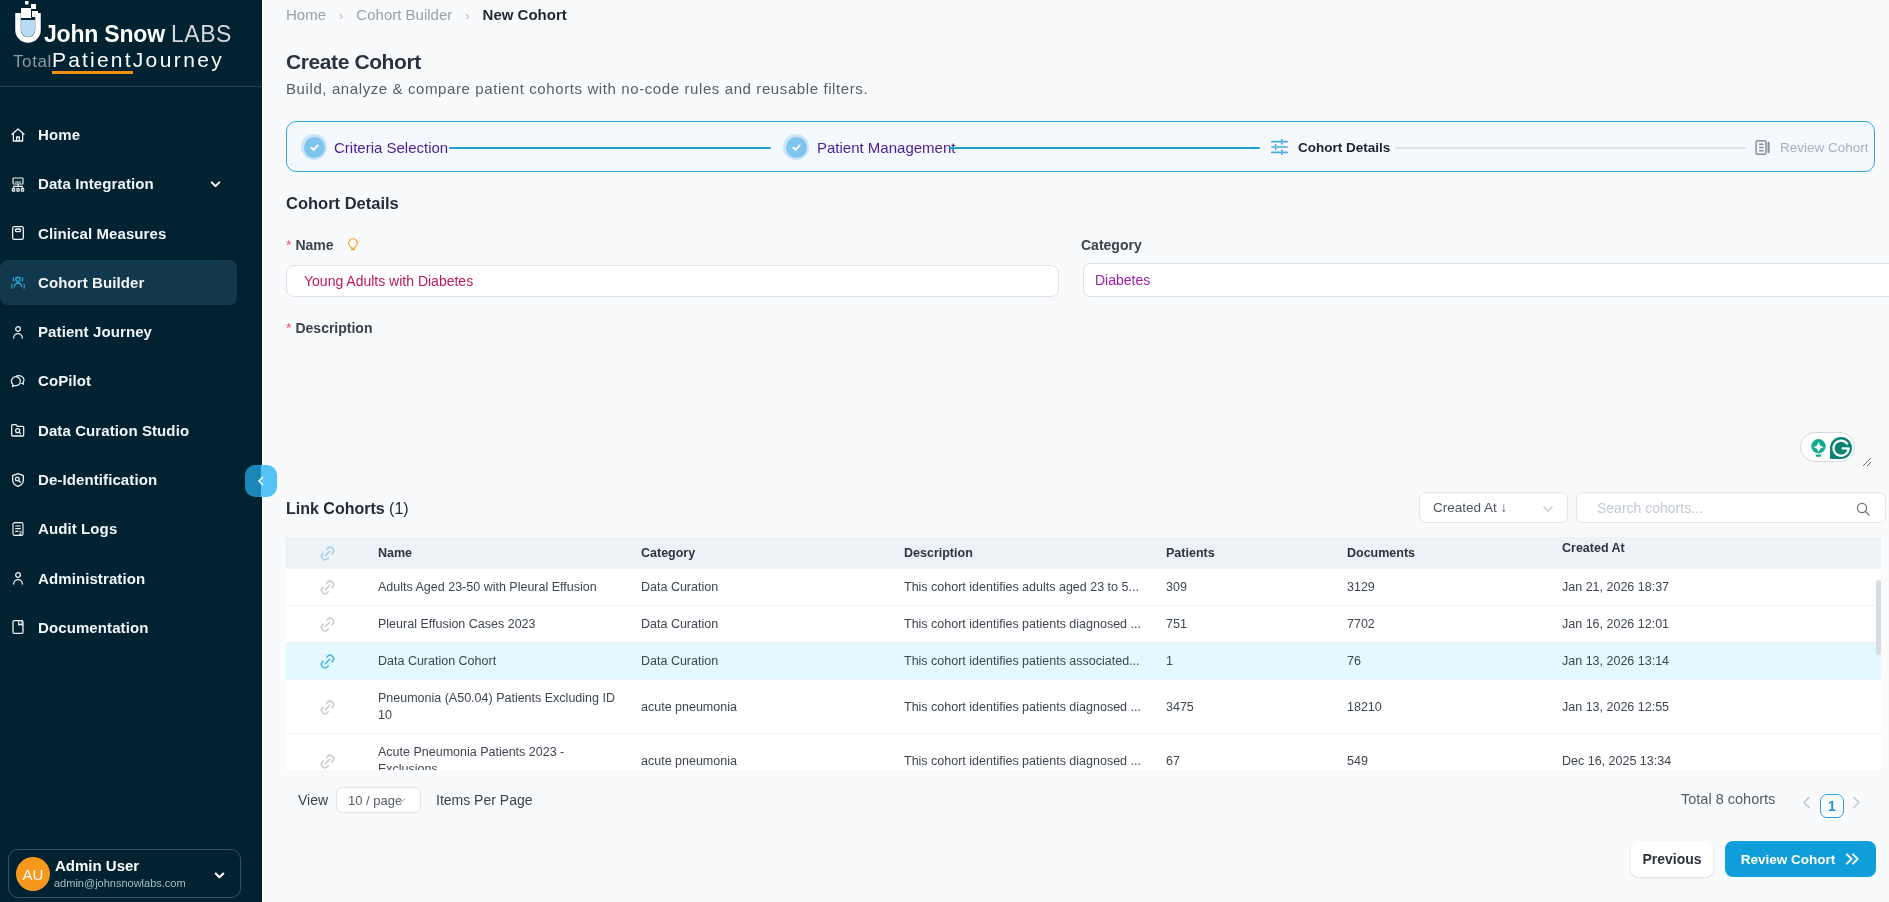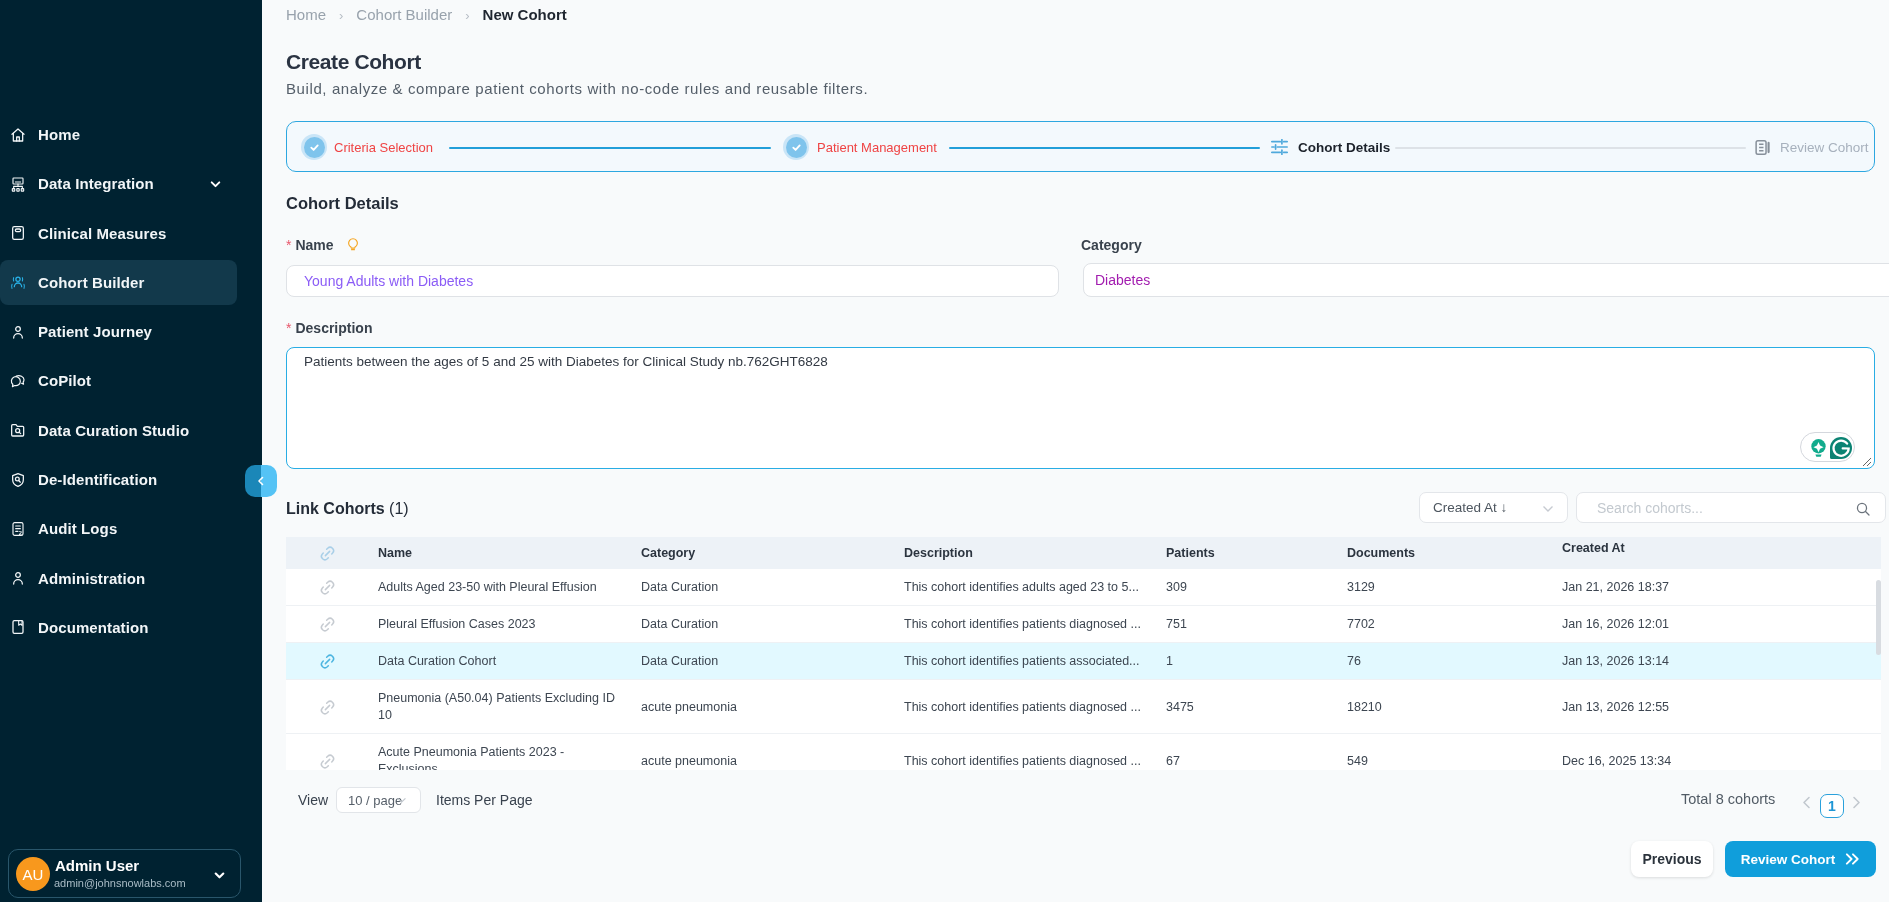--- a/index.html
+++ b/index.html
@@ -32,29 +32,29 @@
 h1.title { position:absolute; left:24px; top:50px; font-size:21px; color:#2a3342; font-weight:700; letter-spacing:-0.4px; }
 .subtitle { position:absolute; left:24px; top:80px; font-size:15px; color:#545e69; letter-spacing:0.6px; }
 
 
 #stepper { position:absolute; left:24px; top:121px; width:1589px; height:51px; border:1px solid #2da7e0; border-radius:10px; background:#f3f9fd; }
 .step { position:absolute; top:2px; height:46px; display:flex; align-items:center; }
 .ckc { width:26px; height:26px; border-radius:50%; background:#c9e5f7; display:flex; align-items:center; justify-content:center; }
 .ckc .inner { width:21px; height:21px; border-radius:50%; background:#7fc4ec; display:flex; align-items:center; justify-content:center; }
 .sline { position:absolute; top:25px; height:1.5px; background:#219fd9; border-radius:1px; }
 .sline.gray { background:#dde2e7; height:1.5px; }
-.slabel { font-size:13px; color:#ef4444; }
+.slabel { font-size:15px; color:#4c1d95; }
 .slabel.cur { font-weight:700; color:#1c222b; font-size:13.5px; }
 .slabel.future { color:#a7b1bd; font-size:13.5px; }
 
 
 .seche { position:absolute; font-size:16.5px; font-weight:700; color:#242c38; }
 .flabel { position:absolute; font-size:14px; font-weight:700; color:#39424d; }
 .flabel .req { color:#e8566b; margin-right:4px; font-weight:400; }
-.inputbox { position:absolute; background:#fff; border:1px solid #dfe2e6; border-radius:8px; font-size:14px; color:#8b5cf6; display:flex; align-items:center; padding:0 17px; }
+.inputbox { position:absolute; background:#fff; border:1px solid #dfe2e6; border-radius:8px; font-size:14px; color:#be185d; display:flex; align-items:center; padding:0 17px; }
 .sel-chev { position:absolute; right:13px; top:50%; margin-top:-3px; }
 #descarea { position:absolute; left:24px; top:347px; width:1589px; height:122px; background:#fff; border:1.5px solid #29ade4; border-radius:8px; font-size:13.5px; color:#333a44; padding:6px 17px; }
 #grammarly { position:absolute; left:1538px; top:432px; width:55px; height:30px; background:#fff; border:1px solid #d4d7dd; border-radius:15px; }
 
 
 #lc-title { position:absolute; left:24px; top:500px; font-size:16px; color:#242c38; }
 #sortsel { position:absolute; left:1157px; top:492px; width:149px; height:31px; border:1px solid #e3e6ea; border-radius:7px; background:#fff; font-size:13.5px; color:#4d565f; display:flex; align-items:center; padding-left:13px; }
 #searchbox { position:absolute; left:1314px; top:492px; width:310px; height:31px; border:1px solid #e3e6ea; border-radius:7px; background:#fff; font-size:14px; color:#c3c9cf; display:flex; align-items:center; padding-left:20px; }
 
 
@@ -73,20 +73,32 @@
 #pagesel { position:absolute; left:50px; top:0; width:85px; height:26px; border:1px solid #e2e5e9; border-radius:6px; background:#fff; font-size:13px; color:#565f69; display:flex; align-items:center; padding-left:11px; }
 
 
 .btn { position:absolute; top:841px; height:36px; border-radius:8px; font-size:14px; font-weight:700; display:flex; align-items:center; justify-content:center; }
 #btn-prev { left:1369px; width:82px; background:#fff; color:#2b333c; box-shadow:0 1px 3px rgba(0,0,0,0.12); }
 #btn-review { left:1463px; width:151px; background:#109edb; color:#fff; font-size:13.5px; }
 </style>
 </head>
 <body>
 <div id="sidebar">
+  <div id="logo">
+    <svg width="30" height="48" viewBox="0 0 30 48" style="position:absolute;left:13px;top:1px">
+      <path d="M5 12 V29 a10 10 0 0 0 20 0 V12" fill="none" stroke="#fff" stroke-width="5.5"></path>
+      <path d="M8 19 h14 v10 a7 7 0 0 1 -14 0 z" fill="#b8daf4"></path>
+      <rect x="8" y="7" width="10" height="10" fill="#fff"></rect>
+      <rect x="19" y="10" width="6" height="6" fill="#fff"></rect>
+      <rect x="18" y="3" width="5" height="5" fill="#fff"></rect>
+      <rect x="12" y="0" width="3.5" height="3.5" fill="#fff"></rect>
+    </svg>
+    <div style="position:absolute;left:44px;top:21px;font-size:23px;color:#fff;font-weight:700;letter-spacing:-0.2px">John Snow <span style="font-weight:400;color:#d4d9de;letter-spacing:0.5px">LABS</span></div>
+    <div style="position:absolute;left:13px;top:48px;font-size:17px;color:#8d9aa3;letter-spacing:0.6px">Total<span style="color:#fff;font-size:21px;letter-spacing:2.2px;border-bottom:3px solid #f29111;padding-bottom:0px">Patient</span><span style="color:#fff;font-size:21px;letter-spacing:2.4px">Journey</span></div>
+  </div>
   <div class="nav">
     <div class="nitem">
       <svg viewBox="0 0 24 24" fill="none" stroke="#f2f6f8" stroke-width="1.9" stroke-linecap="round" stroke-linejoin="round">
           <path d="M3 11 L12 3 L21 11"></path>
           <path d="M5 9.5 V21 H19 V9.5"></path>
           <path d="M10 21 v-6 h4 v6"></path>
         </svg>
       <span class="lbl">Home</span>
     </div>
     <div class="nitem">
@@ -246,21 +258,20 @@
   </div>
   <div class="inputbox" style="left:24px;top:265px;width:773px;height:32px">Young Adults with Diabetes</div>
   <div class="flabel" style="left:819px;top:237px;font-weight:700">Category</div>
   <div class="inputbox" style="left:821px;top:263px;width:882px;height:32px;color:#a21caf;padding:16px 11px">Diabetes
     <svg class="sel-chev" width="12" height="8" viewBox="0 0 12 8" fill="none" stroke="#c6cad1" stroke-width="1.4">
         <path d="M1.5 1.5 L6 6 L10.5 1.5"></path>
       </svg>
   </div>
 
   <div class="flabel" style="left:24px;top:320px"><span class="req">*</span>Description</div>
-  <div id="descarea">Patients between the ages of 5 and 25 with Diabetes for Clinical Study nb.762GHT6828</div>
   <div id="grammarly">
     <svg style="position:absolute;left:7px;top:4px" width="21" height="22" viewBox="0 0 24 24">
         <circle cx="12" cy="10" r="8.2" fill="#12ab8d"></circle>
         <path d="M8.5 19.5 h7 l-1 2.5 h-5 z" fill="#12ab8d"></path>
         <path d="M12 5.2 L13.8 9.2 L17.8 11 L13.8 12.8 L12 16.8 L10.2 12.8 L6.2 11 L10.2 9.2 z" fill="#fff"></path>
       </svg>
     <svg style="position:absolute;left:28px;top:3px" width="24" height="24" viewBox="0 0 24 24">
         <path d="M1 12 A11 11 0 1 1 12 23 L2.5 23 A1.5 1.5 0 0 1 1 21.5 Z" fill="#0b8373"></path>
         <path d="M18.2 7.6 a7.6 7.6 0 1 0 1.5 4.9 l-6 -0.1" fill="none" stroke="#fff" stroke-width="2.2" stroke-linecap="round"></path>
       </svg>

